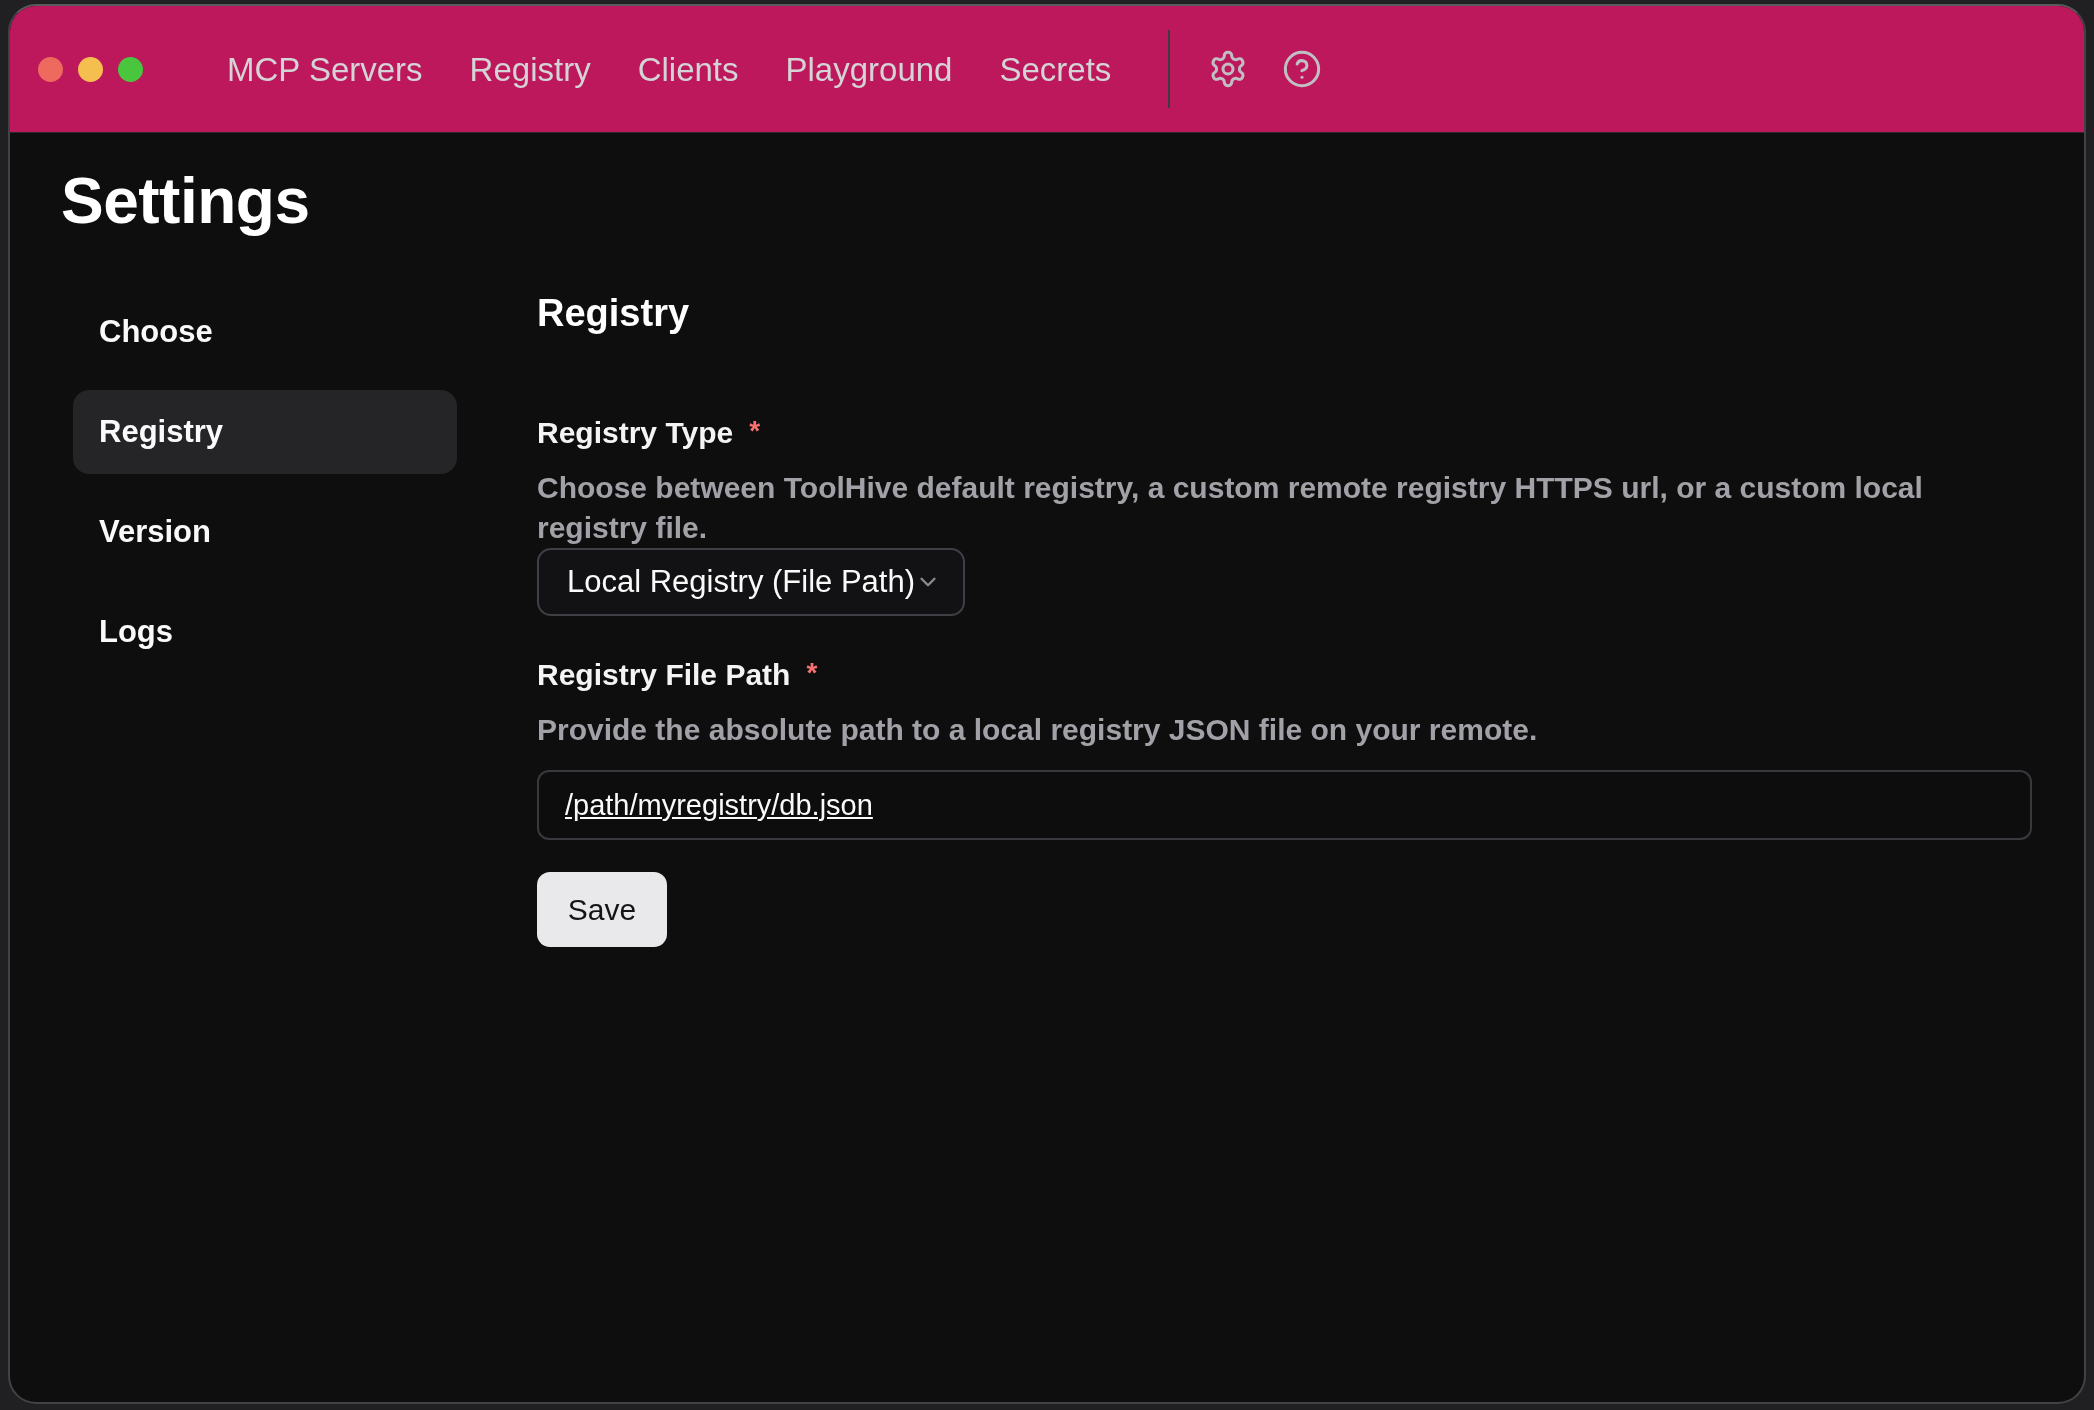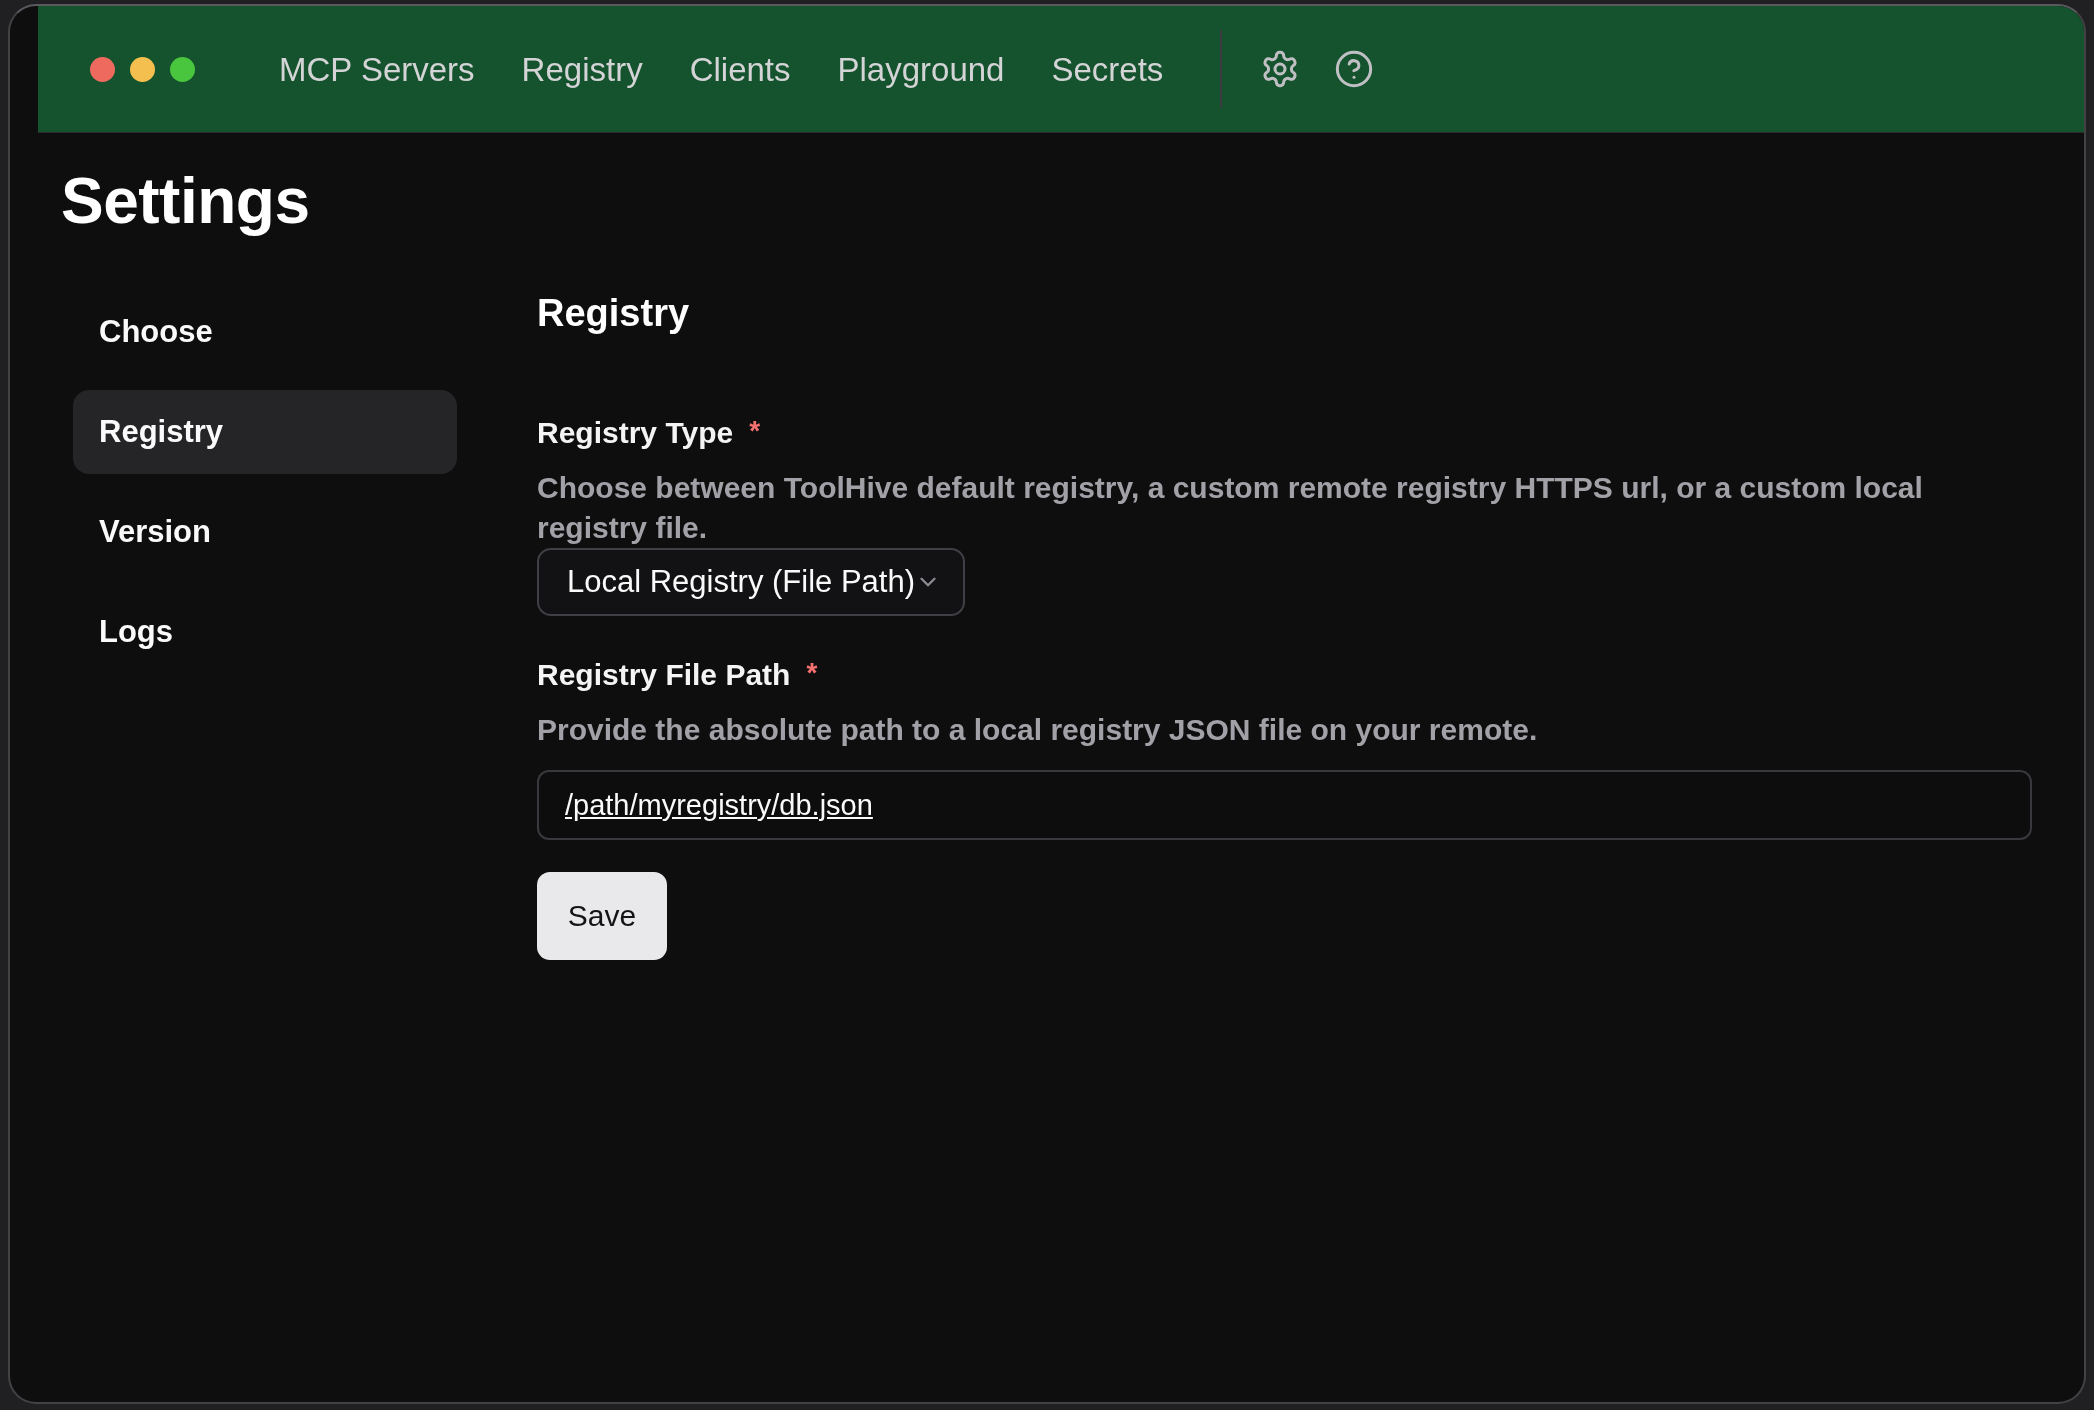--- a/index.html
+++ b/index.html
@@ -6,22 +6,22 @@
   html,body { width:2094px; height:1410px; background:#202022; font-family:"Liberation Sans", sans-serif; overflow:hidden; }
 
   .window {
     position:absolute; left:8px; top:4px; width:2078px; height:1400px;
     background:#0e0e0f; border:2px solid #424245; border-top-color:#5a5a5e;
     border-radius:28px; overflow:hidden;
   }
 
   
   .titlebar {
-    height:127px; background:#14532d; border-bottom:1px solid #2b2b2e;
-    display:flex; align-items:center; padding-left:52px;margin-left:28px;
+    height:127px; background:#be185d; border-bottom:1px solid #2b2b2e;
+    display:flex; align-items:center; padding-left:28px;
   }
   .traffic { display:flex; gap:15px; }
   .dot { width:25px; height:25px; border-radius:50%; cursor:pointer; }
   .dot.red    { background:#ee6a5f; }
   .dot.yellow { background:#f5bf4f; }
   .dot.green  { background:#4ac53e; }
 
   .nav { display:flex; gap:47px; margin-left:84px; align-items:center; }
   .nav-item { font-size:33px; color:#d4d4d6; line-height:1; cursor:pointer; white-space:nowrap; }
 
@@ -63,21 +63,21 @@
   .select svg { width:34px; height:34px; stroke:#8a8a90; fill:none; stroke-width:2.2; stroke-linecap:round; stroke-linejoin:round; }
 
   .text-input {
     margin-top:20px; width:100%; height:70px;
     background:#0d0d0e; border:2px solid #39393d; border-radius:12px;
     color:#fafafa; font-size:29px; padding:0 26px;
     font-family:"Liberation Sans", sans-serif; outline:none;text-decoration:underline;
   }
 
   .save-btn {
-    margin-top:32px; width:130px; height:88px;
+    margin-top:32px; width:130px; height:75px;
     background:#e9e9eb; color:#141417; border:none; border-radius:13px;
     font-size:30px; font-weight:500; font-family:"Liberation Sans", sans-serif;
     display:flex; align-items:center; justify-content:center; cursor:pointer;
   }
 </style>
 </head>
 <body>
 
 <div class="window">
 

